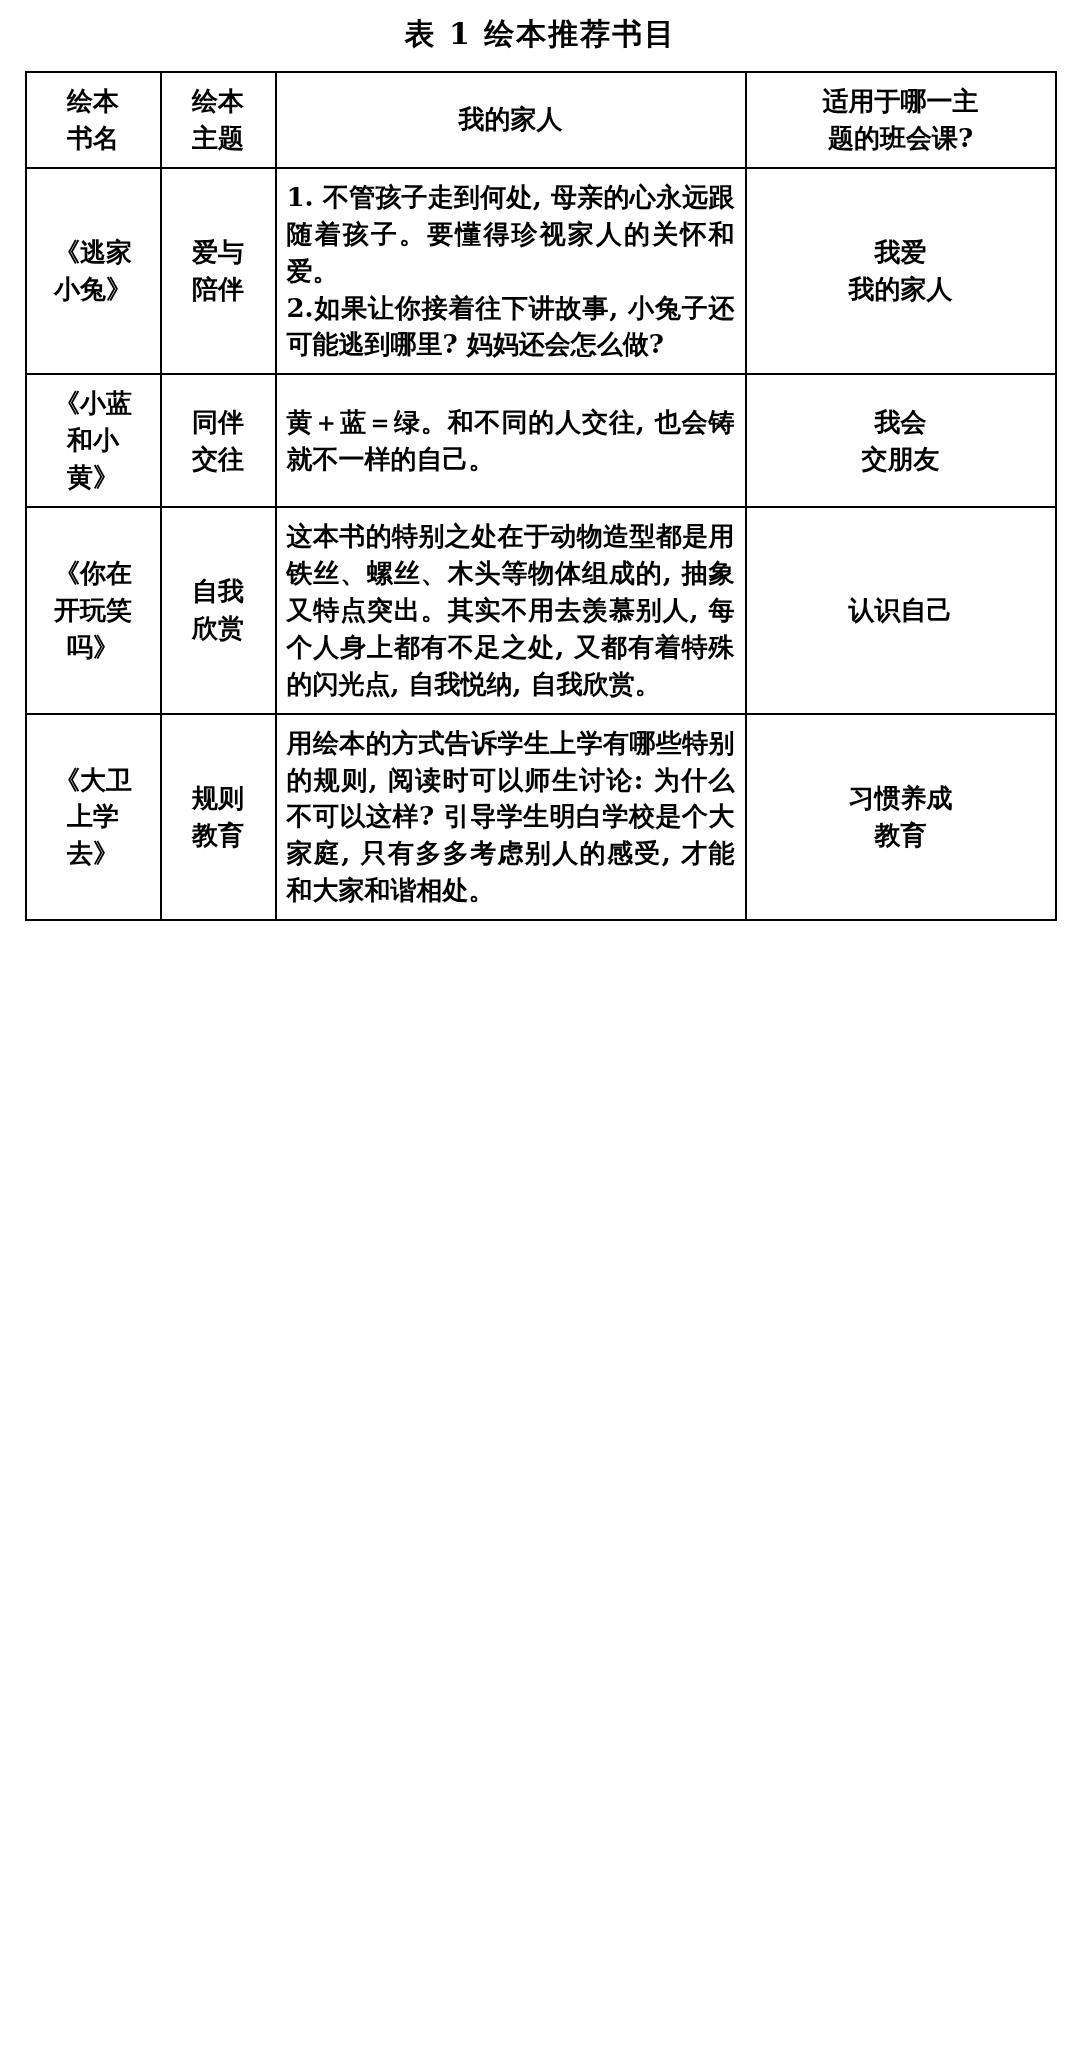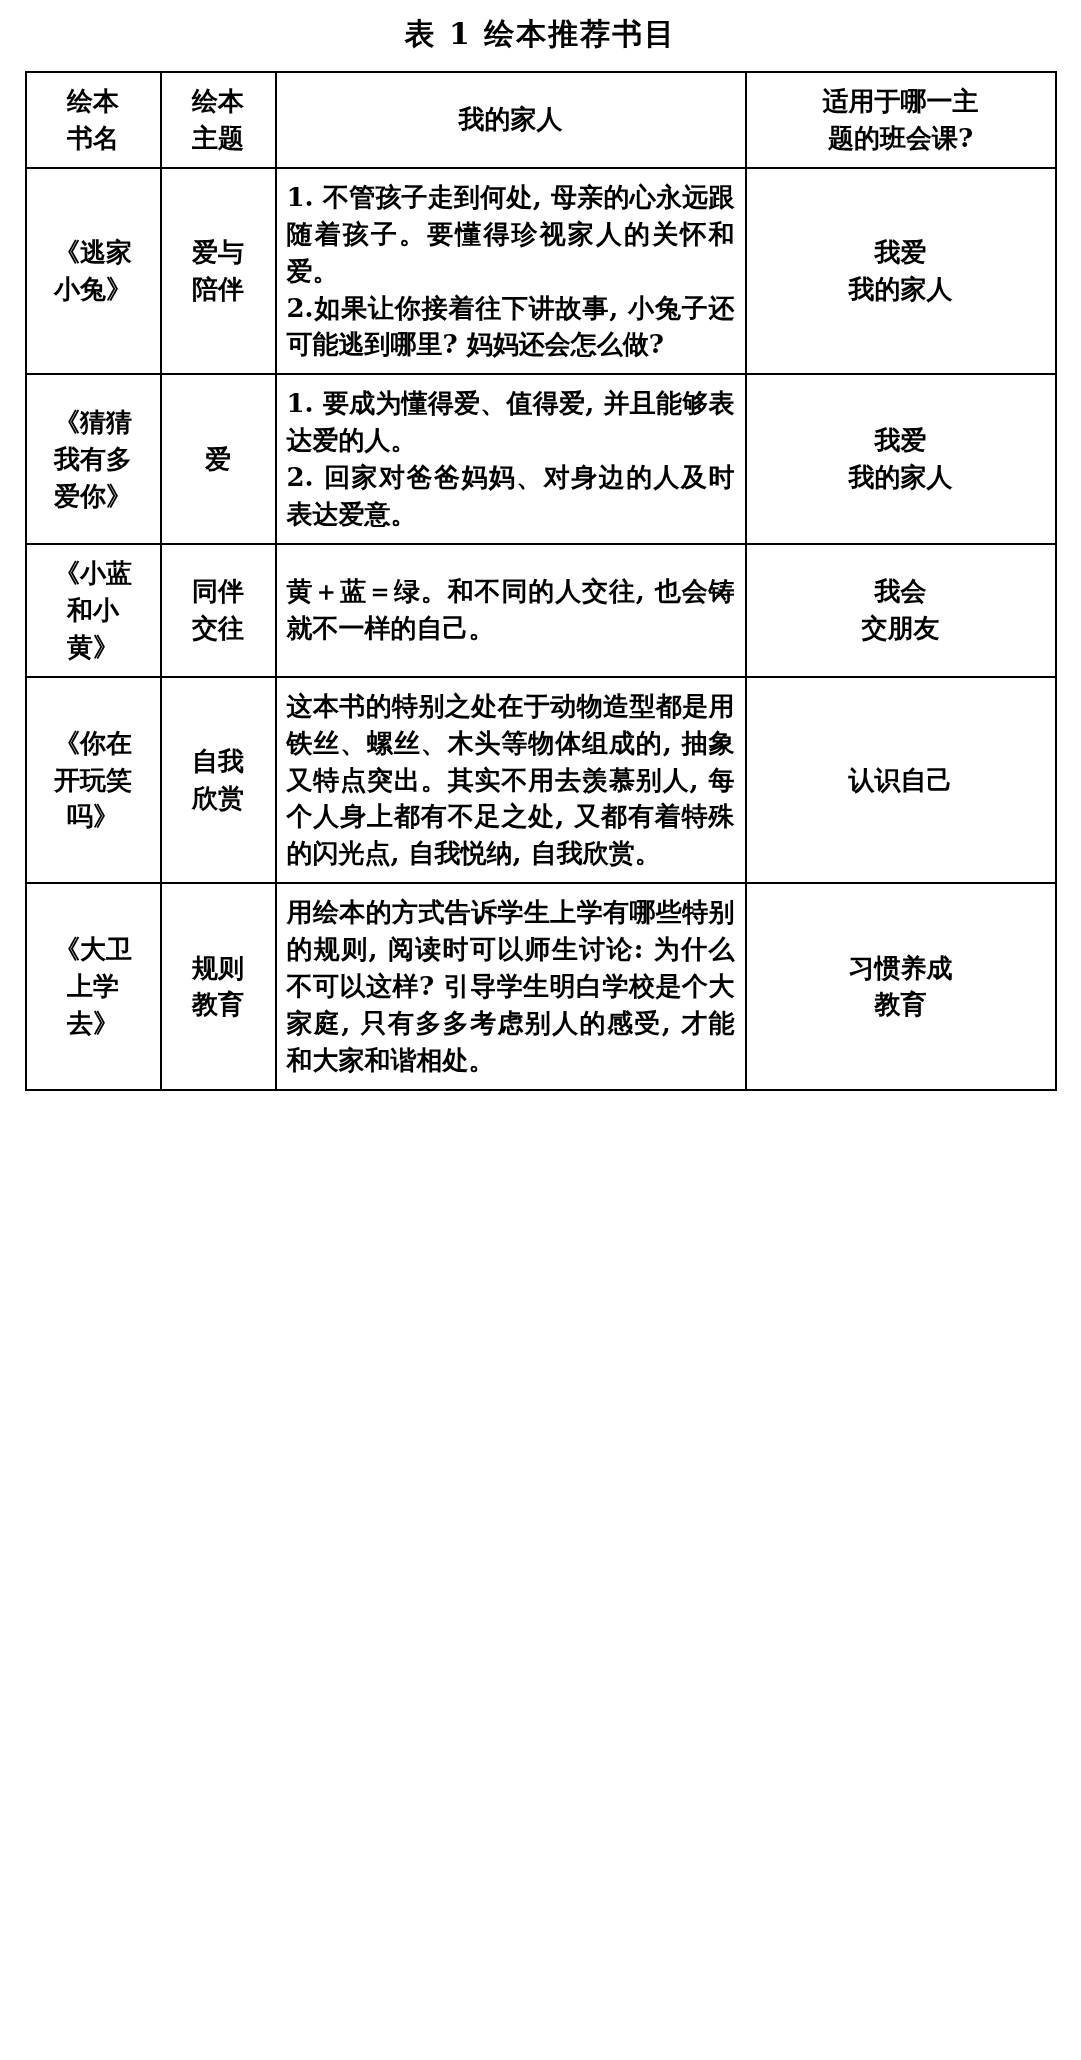--- a/index.html
+++ b/index.html
@@ -102,30 +102,20 @@
         <td class="cell-title">《逃家
 小兔》</td>
         <td class="cell-theme">爱与
 陪伴</td>
         <td class="cell-learn">1. 不管孩子走到何处, 母亲的心永远跟随着孩子。要懂得珍视家人的关怀和爱。
 2.如果让你接着往下讲故事, 小兔子还可能逃到哪里? 妈妈还会怎么做?</td>
         <td class="cell-lesson">我爱
 我的家人</td>
       </tr>
       <tr>
-        <td class="cell-title">《猜猜
-我有多
-爱你》</td>
-        <td class="cell-theme">爱</td>
-        <td class="cell-learn">1. 要成为懂得爱、值得爱, 并且能够表达爱的人。
-2. 回家对爸爸妈妈、对身边的人及时表达爱意。</td>
-        <td class="cell-lesson">我爱
-我的家人</td>
-      </tr>
-      <tr>
         <td class="cell-title">《小蓝
 和小
 黄》</td>
         <td class="cell-theme">同伴
 交往</td>
         <td class="cell-learn">黄＋蓝＝绿。和不同的人交往, 也会铸就不一样的自己。</td>
         <td class="cell-lesson">我会
 交朋友</td>
       </tr>
       <tr>

